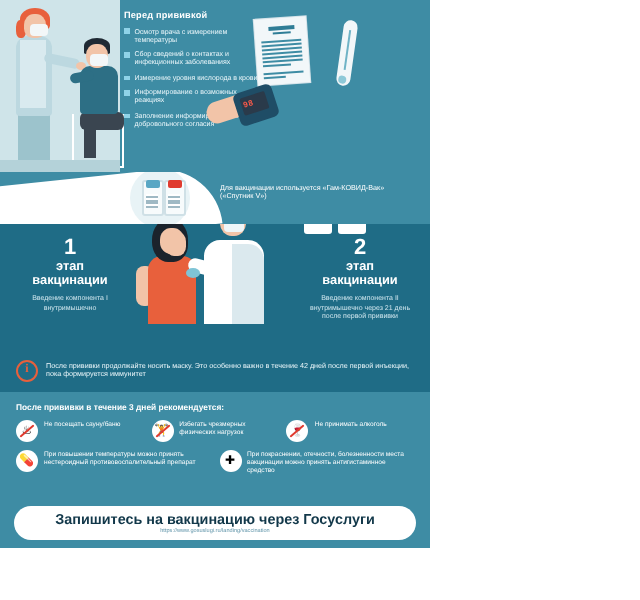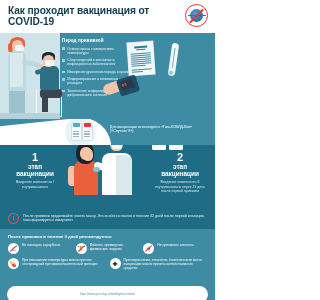--- a/index.html
+++ b/index.html
@@ -149,27 +149,20 @@
     align-items:center;justify-content:center;
   }
   .cta .t{color:#12384a;font-size:7.2px;font-weight:bold;line-height:8px;}
   .cta .u{color:#5e93a8;font-size:2.8px;line-height:3.2px;margin-top:0.5px;}
 </style>
 </head>
 <body>
 
 <div class="page">
 
-  <div class="header">
-    <div class="title">Как проходит вакцинация от COVID-19</div>
-    <div class="logo">
-      <div class="virus"></div>
-      <div class="slash"></div>
-    </div>
-  </div>
 
   <div class="band1">
     <div class="illus-left">
       <div class="nurse-legs"></div>
       <div class="nurse-body"></div>
       <div class="nurse-coat"></div>
       <div class="nurse-hair2"></div>
       <div class="nurse-hair"></div>
       <div class="nurse-head"></div>
       <div class="nurse-mask"></div>
@@ -342,17 +335,18 @@
         <div class="ic noslash">
             <span class="g">✚</span>
           </div>
         <div class="tx">При покраснении, отечности, болезненности места вакцинации можно принять антигистаминное средство</div>
       </div>
     </div>
   </div>
 
   <div class="cta-wrap">
     <div class="cta">
+      <div class="t">Запишитесь на вакцинацию через Госуслуги</div>
       <div class="u">https://www.gosuslugi.ru/landing/vaccination</div>
     </div>
   </div>
 
 </div>
 
 </body></html>

